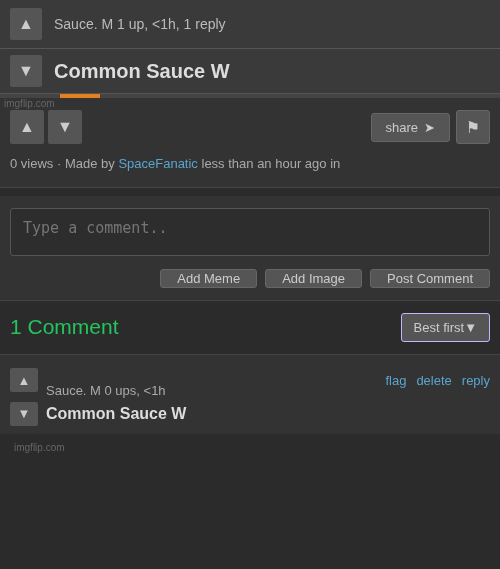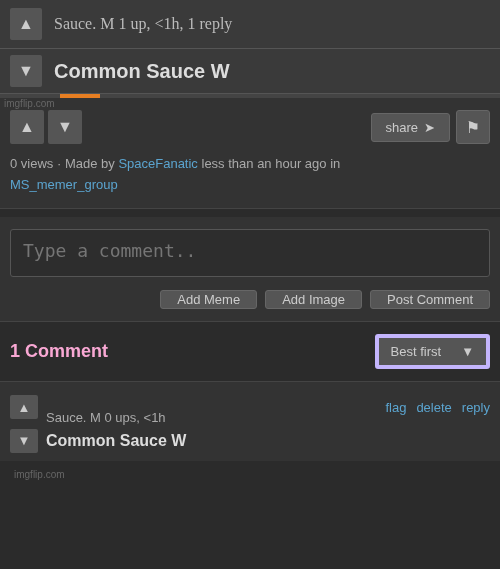--- a/index.html
+++ b/index.html
@@ -31,23 +31,22 @@
       height: 32px;
       cursor: pointer;
       display: flex;
       align-items: center;
       justify-content: center;
       font-size: 16px;
       border-radius: 2px;
     }
     .top-meta {
       margin-left: 12px;
-      font-size: 16px;
+      font-size: 14px;
       color: #bbb;
-      font-family: Liberation Serif, serif;
     }
     .title-row {
       display: flex;
       align-items: center;
       padding: 6px 10px;
     }
     .vote-down-btn {
       background: #555;
       border: none;
       color: #ccc;
@@ -156,21 +155,21 @@
       padding: 12px 10px;
       border-bottom: 1px solid #444;
       margin-top: 8px;
     }
     .comment-input {
       width: 100%;
       background: #2d2d2d;
       border: 1px solid #555;
       color: #aaa;
       padding: 10px 12px;
-      font-size: 18px;
+      font-size: 15px;
       border-radius: 3px;
       margin-bottom: 10px;
       outline: none;
       resize: none;
       height: 48px;
     }
     .comment-buttons {
       display: flex;
       justify-content: flex-end;
       gap: 8px;
@@ -187,35 +186,35 @@
 
     
     .comments-header {
       display: flex;
       align-items: center;
       justify-content: space-between;
       padding: 12px 10px;
       background: #2b2b2b;
     }
     .comments-count {
-      font-size: 18px;
-      font-weight: bold;
-      color: #f9a8d4;
+      font-size: 21px;
+      font-weight: normal;
+      color: #22c55e;
     }
     .sort-btn {
       background: #555;
-      border: 4px solid #c4b5fd;
+      border: 1px solid #c4b5fd;
       color: #ccc;
       padding: 6px 12px;
       cursor: pointer;
       border-radius: 3px;
       font-size: 13px;
       display: flex;
       align-items: center;
-      gap: 20px;
+      gap: 0;
     }
 
     
     .comment-item {
       background: #333;
       padding: 8px 10px;
       border-top: 1px solid #444;
     }
     .comment-top-row {
       display: flex;
@@ -321,21 +320,21 @@
       <button class="share-btn">
         <span>share</span>
         <span>➤</span>
       </button>
       <button class="flag-btn">
         <span>⚑</span>
       </button>
     </div>
   </div>
   <div class="meta-info">
-    <span>0 views · Made by </span><a>SpaceFanatic</a><span> less than an hour ago in </span><br><a>MS_memer_group</a>
+    <span>0 views · Made by </span><a>SpaceFanatic</a><span> less than an hour ago in </span><br>
   </div>
 </div>
 
 <div class="comment-section">
   <textarea class="comment-input" placeholder="Type a comment.." style=""></textarea>
   <div class="comment-buttons">
     <button class="comment-action-btn">Add Meme</button>
     <button class="comment-action-btn">Add Image</button>
     <button class="comment-action-btn">Post Comment</button>
   </div>

